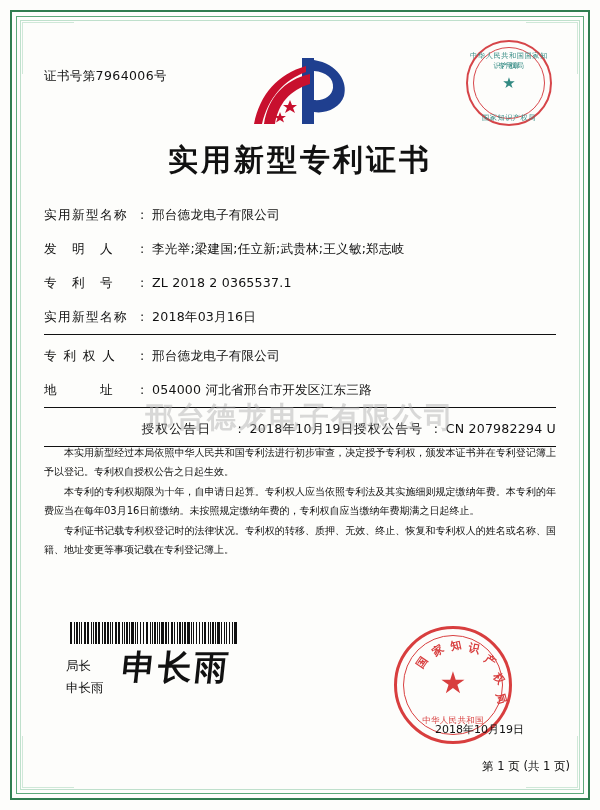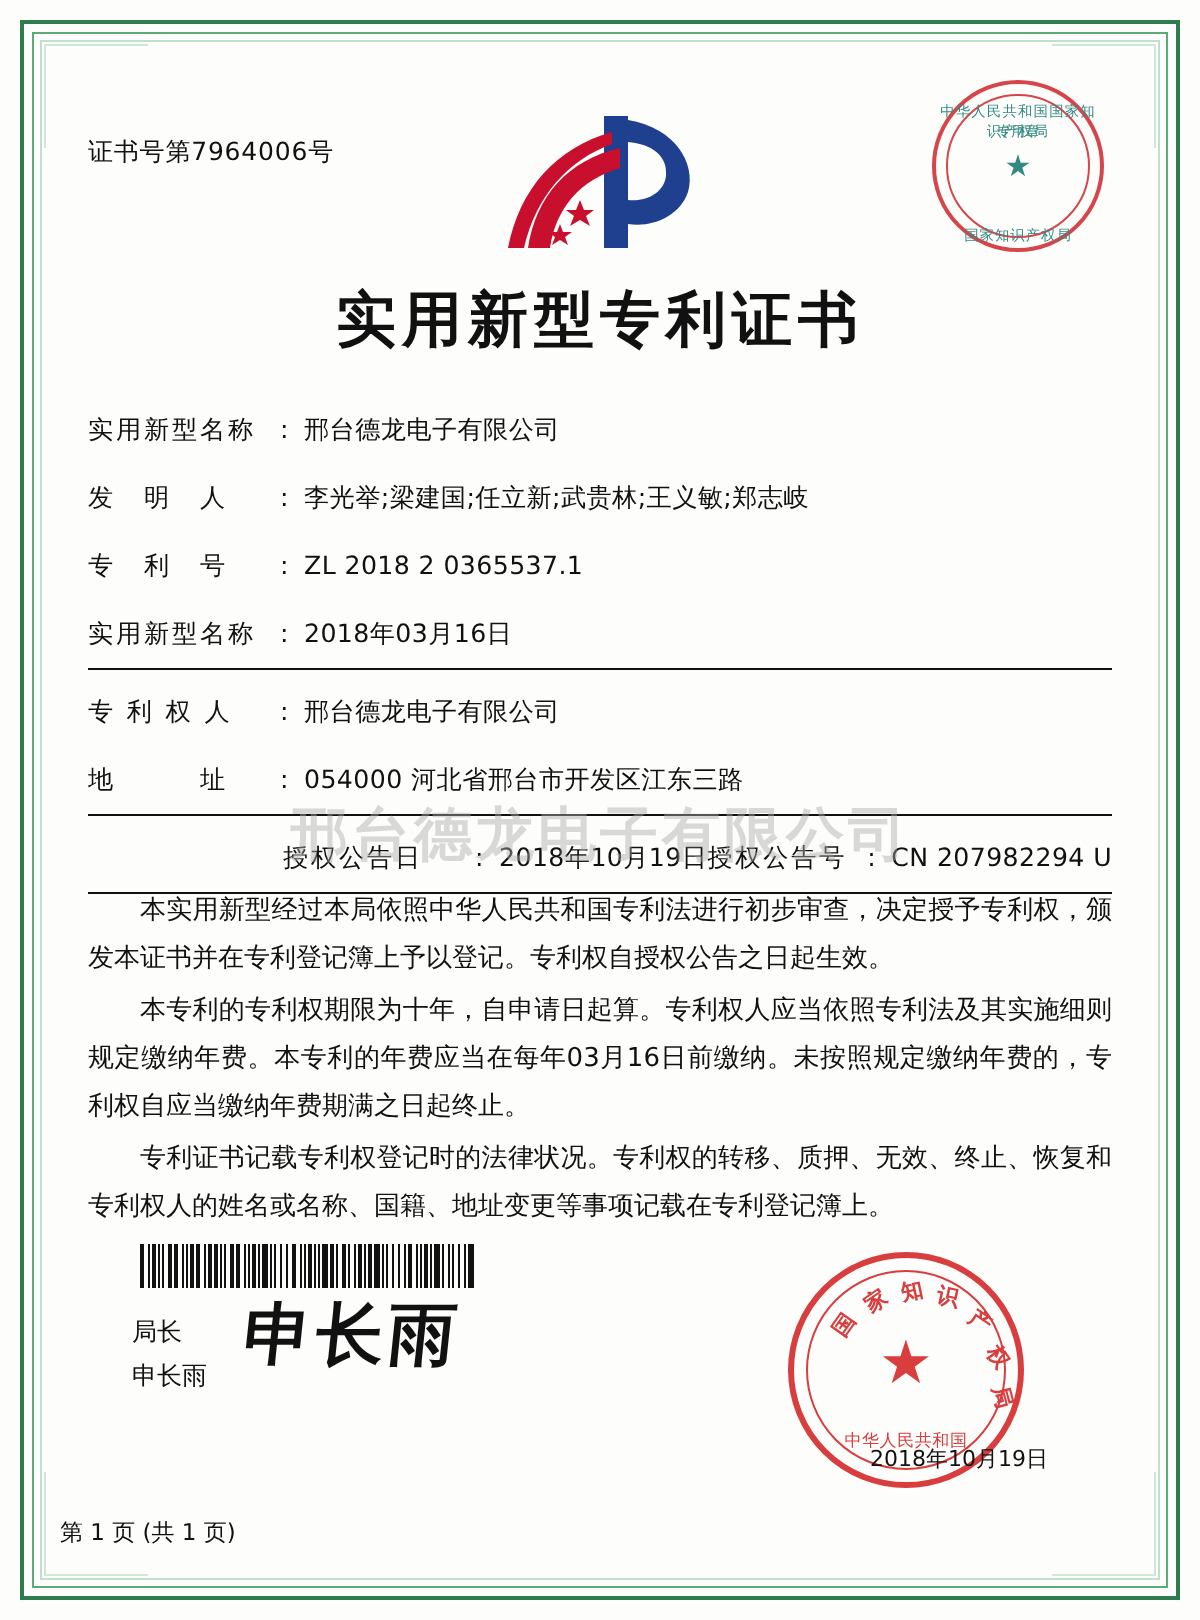--- a/index.html
+++ b/index.html
@@ -185,21 +185,21 @@
     border-top: 1px solid #111;
     margin: -8px 0 12px 0;
   }
 
   
   .body-text {
     position: absolute;
     left: 14px;
     right: 14px;
     top: 414px;
-    font-size: 13px;
+    font-size: 10px;
     line-height: 1.85;
     color: #111;
     text-align: justify;
   }
   .body-text p {
     margin: 0 0 2px 0;
     text-indent: 2em;
   }
 
   
@@ -306,21 +306,21 @@
     letter-spacing: 2px;
     pointer-events: none;
     white-space: nowrap;
   }
 
   
   .footer {
     position: absolute;
     left: 0; right: 0;
     bottom: 6px;
-    text-align: left;
+    text-align: right;
     font-size: 11.5px;
     color: #111;
   }
 </style>
 </head>
 <body>
 
 <div class="page">
 
   <div class="border-outer"></div>

